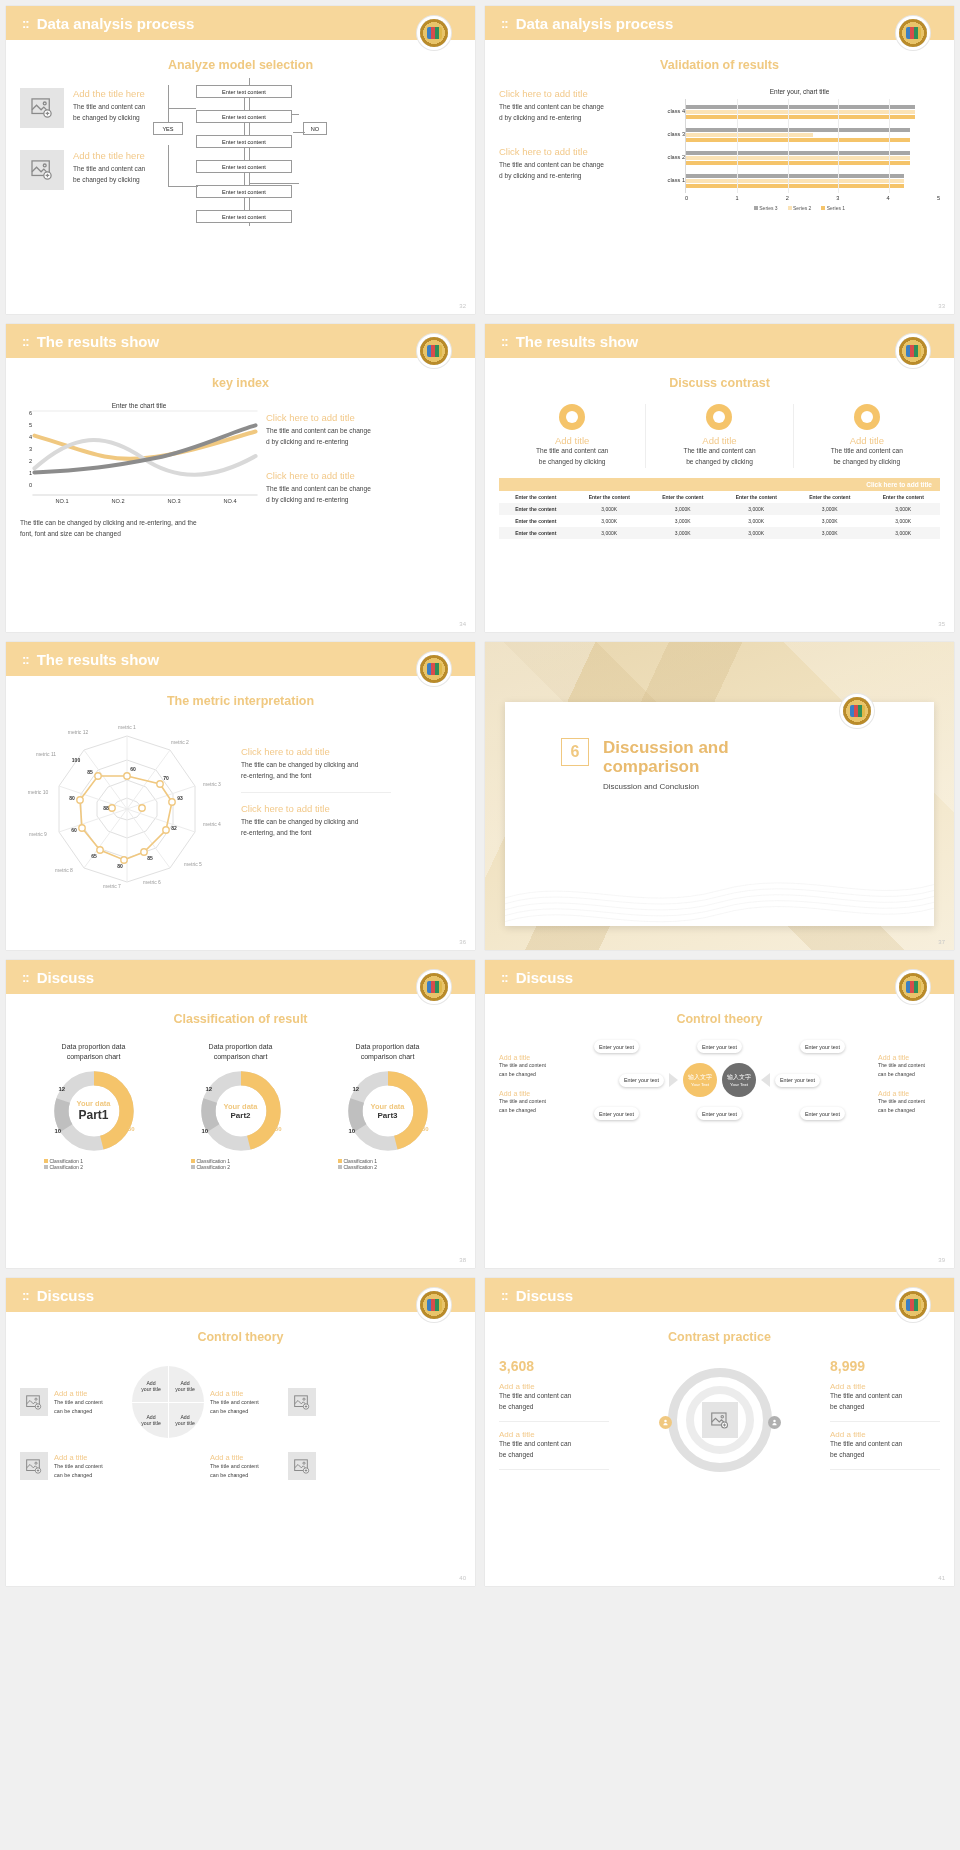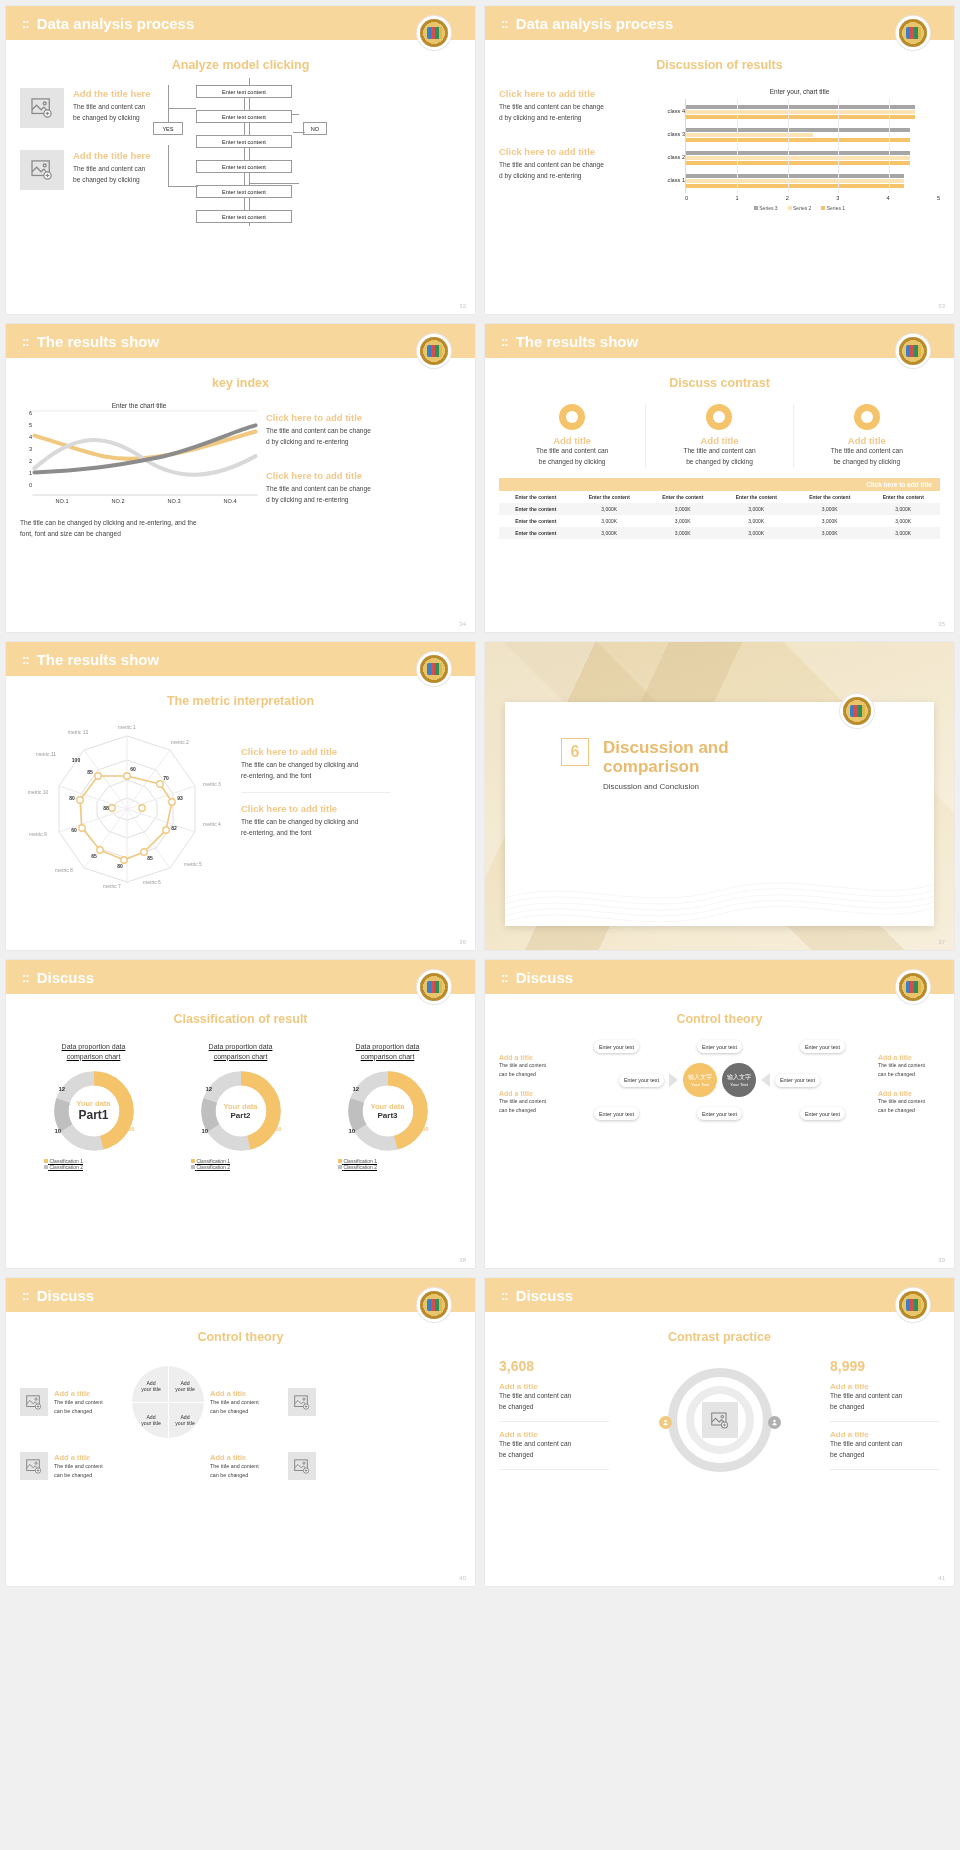--- a/index.html
+++ b/index.html
@@ -27,21 +27,21 @@
   .seal .ring{width:28px;height:28px;border-radius:50%;background:
     radial-gradient(circle at 50% 50%, #fff 0 30%, #e8c46a 30% 55%, #b98b2a 55% 70%, #8d6a1c 70% 100%);
     display:flex;align-items:center;justify-content:center;}
   .seal .inner{width:15px;height:12px;border-radius:2px;background:
     linear-gradient(90deg,#3b7fc4 0 30%,#d94c4c 30% 55%,#2f8f5b 55% 80%,#e0b84a 80% 100%);}
   .sub { text-align:center; color:#f0c981; font-size:12.5px; font-weight:bold; margin-top:18px;}
   .pg { position:absolute; right:9px; bottom:5px; font-size:6px; color:#c8c8c8;}
   .body { padding:0 14px; }
   .ph { width:44px;height:40px;background:#e4e4e4;display:flex;align-items:center;justify-content:center;}
   .ph svg{width:22px;height:20px;}
-  .ttl { color:#f2c98a; font-size:9.5px; font-weight:bold; }
+  .ttl { color:#f2c98a; font-size:9.5px; font-weight:normal; }
   .txt { color:#444; font-size:6.6px; line-height:1.65; }
   .box { border:1px solid #9a9a9a; font-size:5.6px; text-align:center; padding:2.5px 0; background:#fff; color:#222;}
   .lbl{font-size:5.6px;color:#333;}
   .lgd{font-size:5px;color:#555;}
   table{border-collapse:collapse;width:100%;}
   td,th{font-size:5px;padding:3px 2px;text-align:center;color:#333;}
   .hrow{background:#f7d79b;color:#fff;font-size:6.5px;font-weight:bold;text-align:right;padding:3px 8px;}
   .bubble{background:#fff;border-radius:8px;box-shadow:0 1px 3px rgba(0,0,0,.22);font-size:5.4px;
     padding:3.5px 5px;text-align:center;color:#333;white-space:nowrap;}
 </style>
@@ -51,21 +51,21 @@
 <div class="slide">
   <div class="hdr">
     <span class="dots">::</span>
     <span>Data analysis process</span>
   </div>
   <div class="seal">
       <div class="ring">
         <div class="inner"></div>
       </div>
     </div>
-  <div class="sub">Analyze model clicking</div>
+  <div class="sub">Analyze model selection</div>
   <div class="body" style="display:flex;margin-top:16px;">
     <div style="width:175px;">
       <div style="display:flex;gap:9px;margin-bottom:22px;">
         <div class="ph">
           <svg viewBox="0 0 24 22" fill="none" stroke="#8a8a8a" stroke-width="1.4">
               <rect x="1" y="1" width="19" height="16"></rect>
               <path d="M1 13l5-5 5 5 3-3 5 5"></path>
               <circle cx="15" cy="6" r="1.6"></circle>
               <circle cx="18" cy="17" r="4" fill="#fff"></circle>
               <path d="M18 15v4M16 17h4"></path>
@@ -131,21 +131,21 @@
 <div class="slide">
   <div class="hdr">
     <span class="dots">::</span>
     <span>Data analysis process</span>
   </div>
   <div class="seal">
       <div class="ring">
         <div class="inner"></div>
       </div>
     </div>
-  <div class="sub">Discussion of results</div>
+  <div class="sub">Validation of results</div>
   <div class="body" style="display:flex;margin-top:16px;gap:10px;">
     <div style="width:150px;">
       <div style="margin-bottom:22px;">
         <div class="ttl">Click here to add title</div>
         <div class="txt" style="margin-top:3px;">
           <div>The title and content can be change</div>
           <div>d by clicking and re-entering</div>
         </div>
       </div>
       <div>
@@ -497,21 +497,21 @@
   <div class="hdr">
     <span class="dots">::</span>
     <span>Discuss</span>
   </div>
   <div class="seal">
       <div class="ring">
         <div class="inner"></div>
       </div>
     </div>
   <div class="sub">Classification of result</div>
-  <div class="body" style="display:flex;margin-top:16px;gap:0;text-decoration:underline;">
+  <div class="body" style="display:flex;margin-top:16px;gap:0;">
     <div style="flex:1;text-align:center;">
       <div style="font-size:7px;color:#333;line-height:1.4;">
         <div>Data proportion data</div>
         <div>comparison chart</div>
       </div>
       <div style="position:relative;width:86px;height:86px;margin:6px auto 0;">
         <svg viewBox="0 0 42 42" style="width:86px;height:86px;transform:rotate(-90deg);">
           <circle cx="21" cy="21" r="15.9" fill="none" stroke="#d9d9d9" stroke-width="7"></circle>
           <circle cx="21" cy="21" r="15.9" fill="none" stroke="#f5c46a" stroke-width="7" stroke-dasharray="46 54"></circle>
           <circle cx="21" cy="21" r="15.9" fill="none" stroke="#bfbfbf" stroke-width="7" stroke-dasharray="14 86" stroke-dashoffset="-66"></circle>

